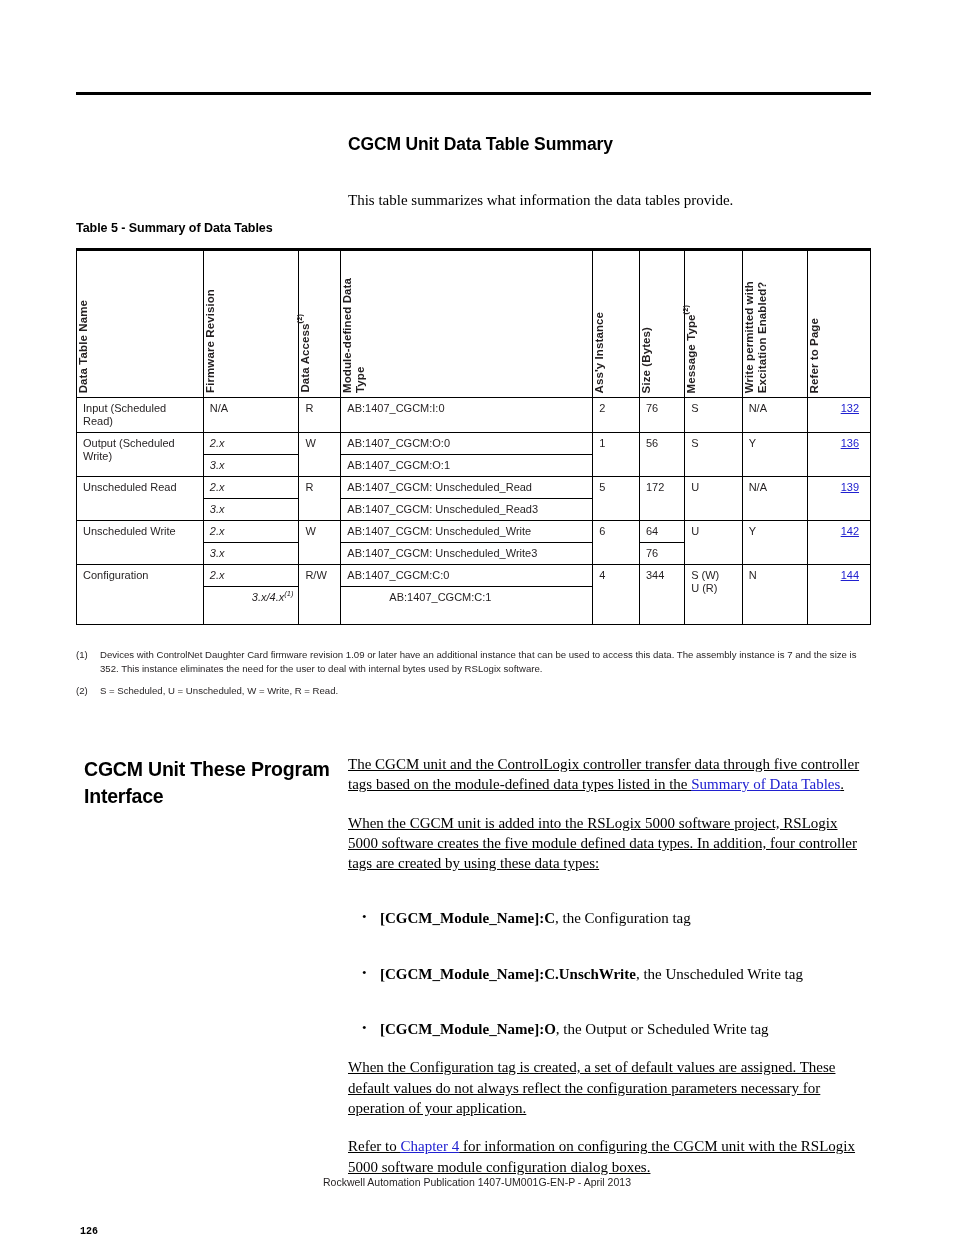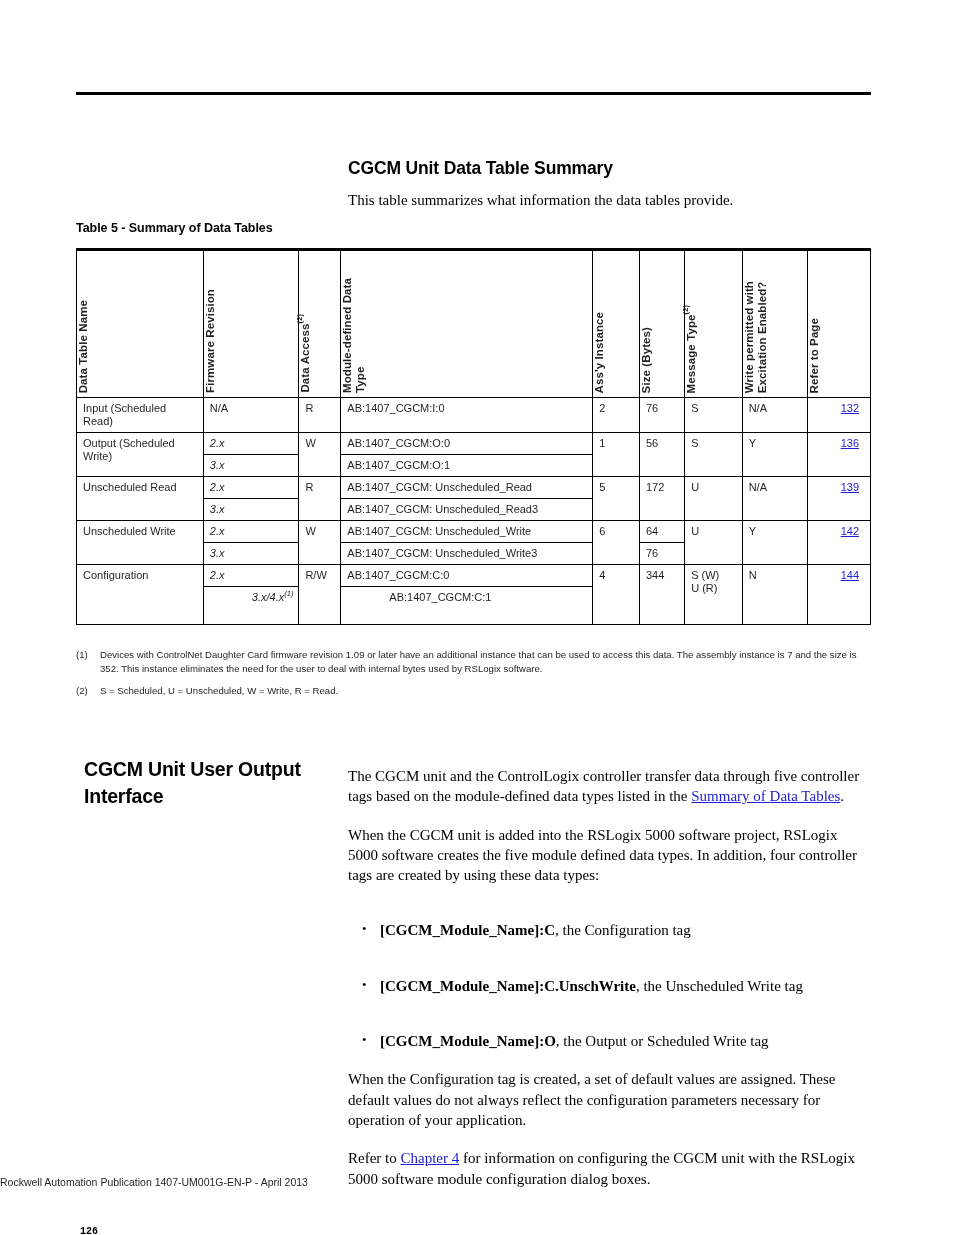--- a/index.html
+++ b/index.html
@@ -53,21 +53,20 @@
   
   .sec-head {
     position: absolute;
     left: 348px;
     top: 134px;
     font-family: "Liberation Sans", sans-serif;
     font-weight: bold;
     font-size: 17.5px;
     letter-spacing: -0.15px;
     color: #000;
-    margin-top: 24px;
   }
   .sec-intro {
     position: absolute;
     left: 348px;
     top: 190px;
     width: 520px;
     font-family: "Liberation Serif", serif;
     font-size: 15px;
     line-height: 20px;
   }
@@ -169,21 +168,21 @@
   }
   .body-col {
     position: absolute;
     left: 348px;
     top: 752px;
     width: 522px;
     font-family: "Liberation Serif", serif;
     font-size: 15px;
     line-height: 20.3px;
   }
-  .body-col p { margin: 14px 0 18px 0; }
+  .body-col p { margin: 2px 0 18px 0; text-decoration: underline; }
   .body-col a, .xlink {
     color: #2020d0;
     text-decoration: underline;
   }
   .bullets {
     margin: 0 0 18px 0;
     padding: 0;
     list-style: none;
   }
   .bullets li {
@@ -208,20 +207,21 @@
     top: 1226px;
     font-family: Liberation Mono, monospace;
     font-weight: bold;
     font-size: 10px;
   }
   .pubinfo {
     position: absolute;
     left: 0;
     top: 1176px;
     width: 954px;
+    text-align: center;
     font-family: "Liberation Sans", sans-serif;
     font-size: 10.5px;
     color: #231f20;
   }
 </style>
 </head>
 <body>
 
 <div class="page">
 
@@ -356,21 +356,21 @@
     <div class="fn">
       <span class="mark">(1)</span>
       <span class="body">Devices with ControlNet Daughter Card firmware revision 1.09 or later have an additional instance that can be used to access this data. The assembly instance is 7 and the size is 352. This instance eliminates the need for the user to deal with internal bytes used by RSLogix software.</span>
     </div>
     <div class="fn">
       <span class="mark">(2)</span>
       <span class="body">S = Scheduled, U = Unscheduled, W = Write, R = Read.</span>
     </div>
   </div>
 
-  <div class="sec2-head">CGCM Unit User Output Interface</div>
+  <div class="sec2-head">CGCM Unit These Program Interface</div>
 
   <div class="body-col">
     <p><span>The CGCM unit and the ControlLogix controller transfer data through five controller tags based on the module-defined data types listed in the </span><a class="xlink" href="#">Summary of Data Tables</a><span>.</span></p>
 
     <p>When the CGCM unit is added into the RSLogix 5000 software project, RSLogix 5000 software creates the five module defined data types. In addition, four controller tags are created by using these data types:</p>
 
     <ul class="bullets">
       <li><span class="tagname">[CGCM_Module_Name]:C</span><span>, the Configuration tag</span></li>
       <li><span class="tagname">[CGCM_Module_Name]:C.UnschWrite</span><span>, the Unscheduled Write tag</span></li>
       <li><span class="tagname">[CGCM_Module_Name]:O</span><span>, the Output or Scheduled Write tag</span></li>

